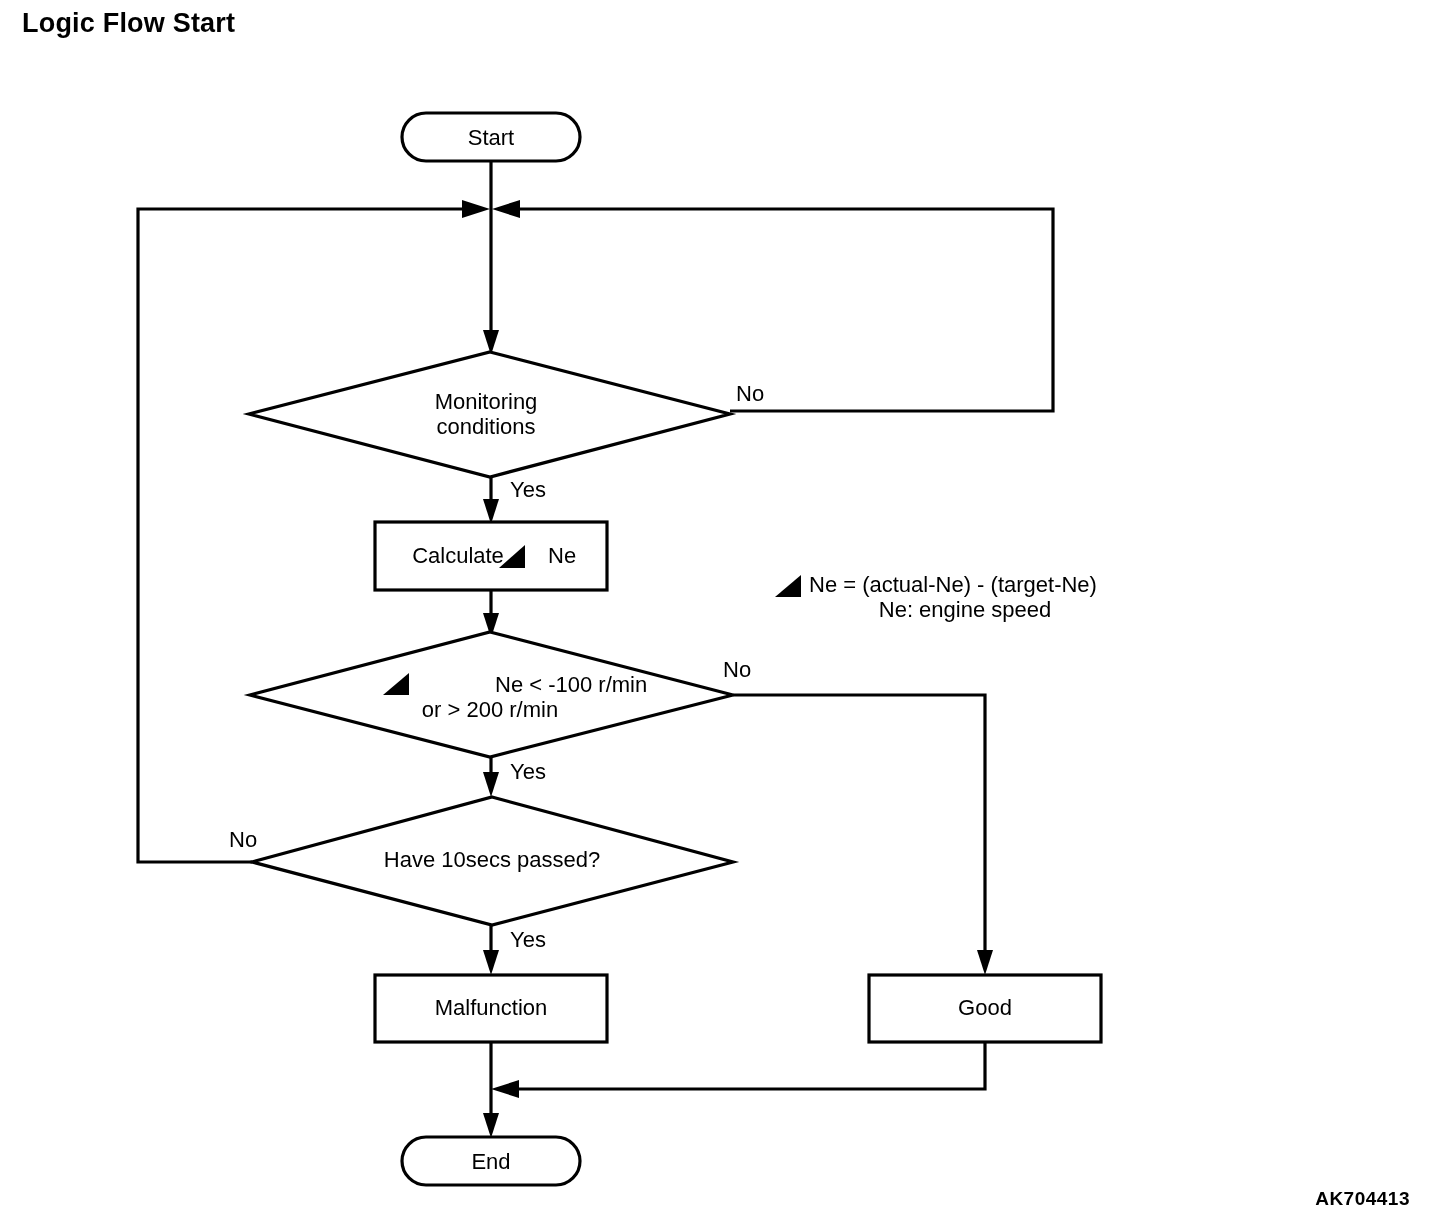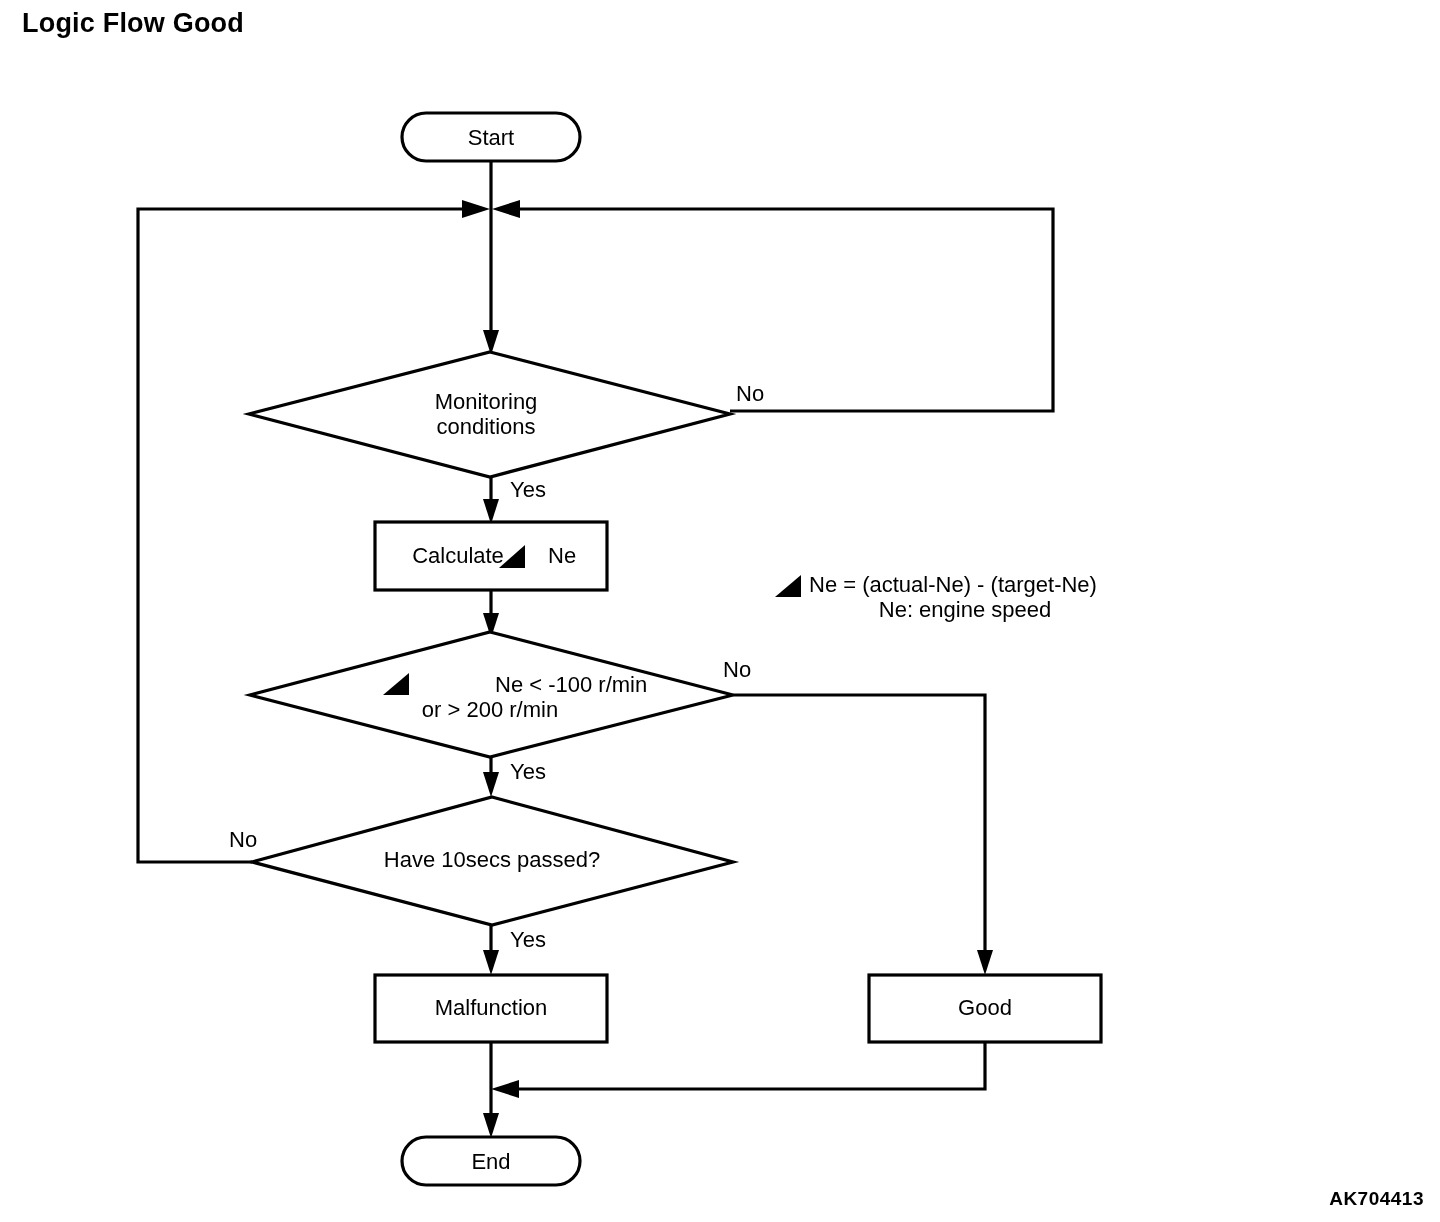--- a/index.html
+++ b/index.html
@@ -19,21 +19,21 @@
     left: 22px;
     top: 8px;
     font-size: 27px;
     font-weight: bold;
     color: #000000;
     letter-spacing: 0.2px;
     white-space: pre;
   }
   #ref-code {
     position: absolute;
-    right: 16px;
+    right: 30px;
     bottom: 12px;
     font-size: 19px;
     font-weight: bold;
     color: #000000;
     letter-spacing: 0.5px;
     white-space: pre;
   }
   #flow-svg {
     position: absolute;
     left: 0;
@@ -88,21 +88,21 @@
     dominant-baseline: middle;
   }
   .delta-glyph {
     fill: #000000;
     stroke: none;
   }
 </style>
 </head>
 <body>
 
-<div id="page-title">Logic Flow Good</div>
+<div id="page-title">Logic Flow Start</div>
 
 <svg id="flow-svg" width="1440" height="1222" viewBox="0 0 1440 1222">
 
   <line class="conn-line" x1="491" y1="161" x2="491" y2="209"></line>
   <line class="conn-line" x1="491" y1="209" x2="491" y2="345"></line>
   <polygon class="arrow-head" points="491,355 483,330 499,330"></polygon>
 
   <polyline class="conn-line" points="252,862 138,862 138,209 478,209"></polyline>
   <polygon class="arrow-head" points="490,209 462,200 462,218"></polygon>
 

